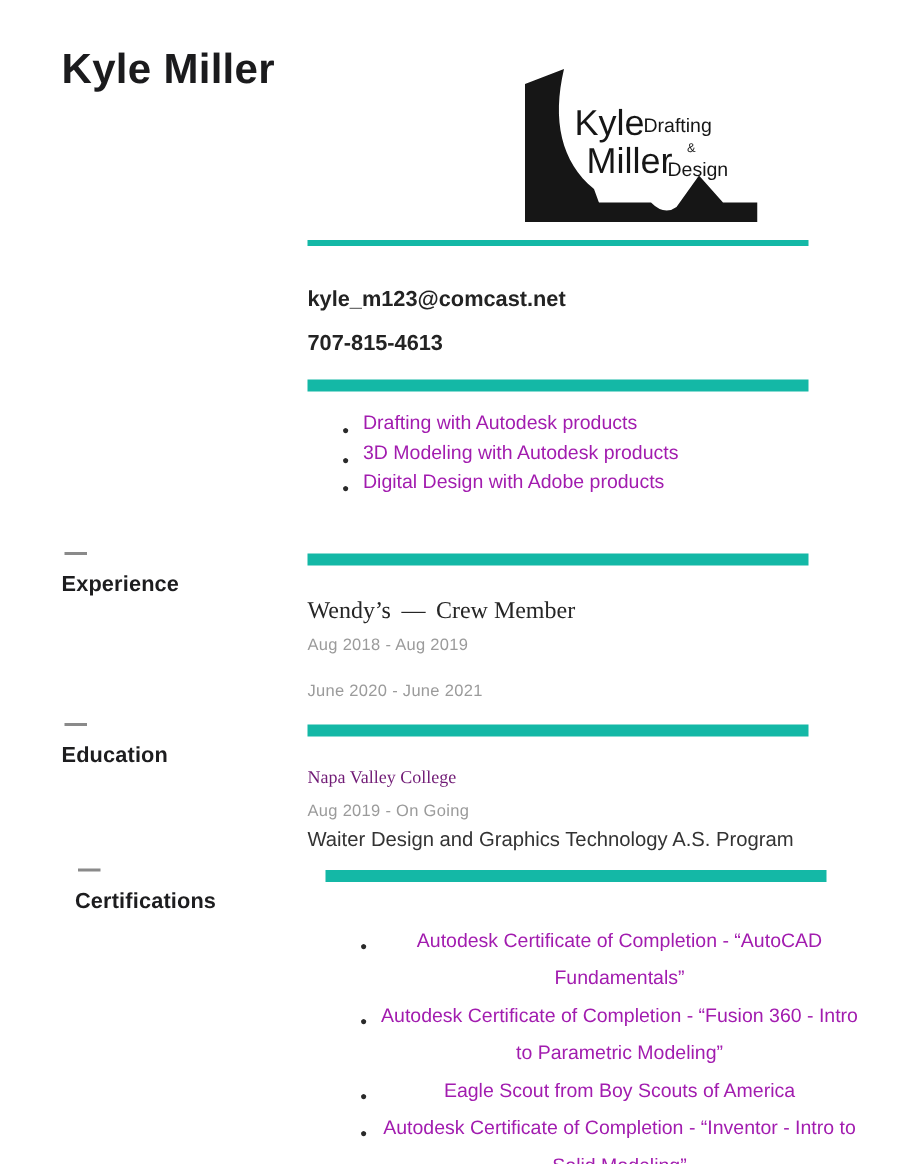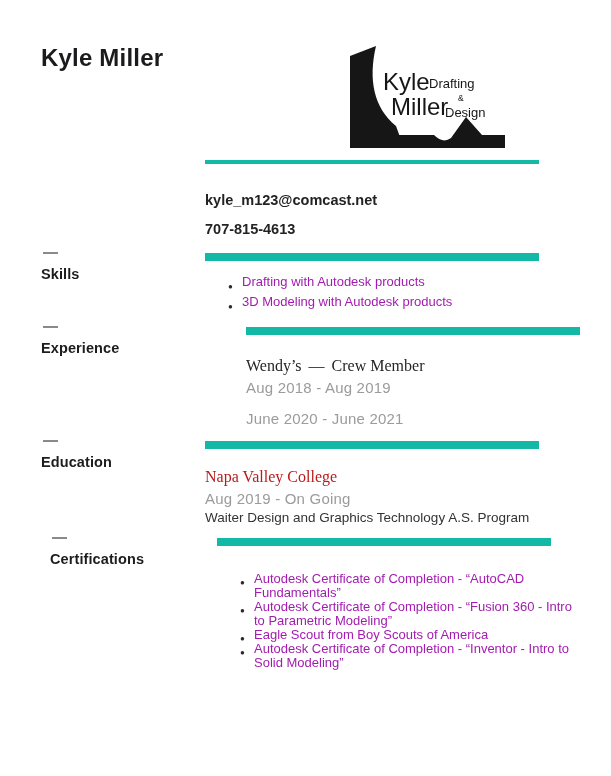--- a/index.html
+++ b/index.html
@@ -4,22 +4,22 @@
 <title>Resume</title>
 <style>
   html,body { margin:0; padding:0; background:#ffffff; }
   .page {
     position:relative; width:611px; height:776px; margin:0 auto;
     background:#ffffff; overflow:hidden;
     font-family:"Liberation Sans", sans-serif; color:#1d1d1f;
   }
   
   .name {
-    position:absolute; left:41px; top:44px;
-    font-size:24px; font-weight:800; letter-spacing:.2px; color:#1b1b1d;
+    position:absolute; left:41px; top:32px;
+    font-size:28px; font-weight:800; letter-spacing:.2px; color:#1b1b1d;
     line-height:28px;
   }
   .logo { position:absolute; left:350px; top:40px; width:155px; height:108px; }
   .logo svg { display:block; width:155px; height:108px; }
   
   .body-flow { position:absolute; top:148px; left:0; width:611px; }
   .section { display:grid; grid-template-columns:164px 334px; padding-left:41px; }
   .side { grid-column:1; }
   .content { grid-column:2; border-top:8px solid #14b8a6; }
   .dash { width:15px; height:2px; background:#8a8a8a; margin-left:2px; margin-top:-1px; }
@@ -30,37 +30,37 @@
   .contact-line { font-weight:700; font-size:14.5px; line-height:29px; color:#232323; }
   
   .section.skills { margin-top:9px; }
   .skills .content { padding-top:11px; }
   ul.blist { list-style:none; margin:0; padding:0 0 0 23px; }
   ul.blist li { position:relative; padding-left:14px; font-size:13px; color:#a21caf; }
   ul.blist li::before { content:"●"; position:absolute; left:0; font-size:8px; color:#2a2a2a; }
   .skills li { line-height:19.5px; }
   .skills li::before { top:5px; }
   
-  .section.experience { margin-top:16px;gap:41px; }
+  .section.experience { margin-top:38px; }
   .experience .content { padding-top:20px; }
   .xp-title { font-family:"Liberation Serif", serif; font-size:16px; color:#262626; line-height:21px; }
   .xp-title .co-bold { font-weight:700; }
   .sep { margin:0 7px; }
-  .dates { font-size:15px; color:#9b9b9b; line-height:14px; margin-top:5px; letter-spacing:.2px; }
+  .dates { font-size:11px; color:#9b9b9b; line-height:14px; margin-top:5px; letter-spacing:.2px; }
   .xp-entry + .xp-entry { margin-top:17px; }
   
   .section.education { margin-top:15px; }
   .education .content { padding-top:17px; }
-  .edu-school { font-family:"Liberation Serif", serif; font-size:16px; color:#b91c1c; line-height:21px; }
+  .edu-school { font-family:"Liberation Serif", serif; font-size:12px; color:#701a75; line-height:21px; }
   .edu-program { font-size:13.5px; color:#333; line-height:22px; margin-top:1px; }
   
   .section.certs { margin-top:9px;gap:12px; }
   .certs .side { padding-left:9px; }
   .certs .content { padding-top:26px; }
-  .certs li { line-height:14px; width:318px; }
+  .certs li { line-height:25px; width:318px;text-align:center; }
   .certs li::before { top:4px; }
   
   .logo text { fill:#161616; font-family:"Liberation Sans", sans-serif; }
 </style>
 </head>
 <body>
 
 <div class="page">
 
   <div class="name">Kyle Miller</div>
@@ -82,28 +82,25 @@
 
     <div class="section contact">
       <div class="side"></div>
       <div class="content">
         <div class="contact-line">kyle_m123@comcast.net</div>
         <div class="contact-line">707-815-4613</div>
       </div>
     </div>
 
     <div class="section skills">
-      <div class="side">
-        <div class="dash"></div>
-        <div class="side-label">Skills</div>
-      </div>
       <div class="content">
         <ul class="blist">
           <li>Drafting with Autodesk products</li>
           <li>3D Modeling with Autodesk products</li>
+          <li>Digital Design with Adobe products</li>
         </ul>
       </div>
     </div>
 
     <div class="section experience">
       <div class="side">
         <div class="dash"></div>
         <div class="side-label">Experience</div>
       </div>
       <div class="content">

